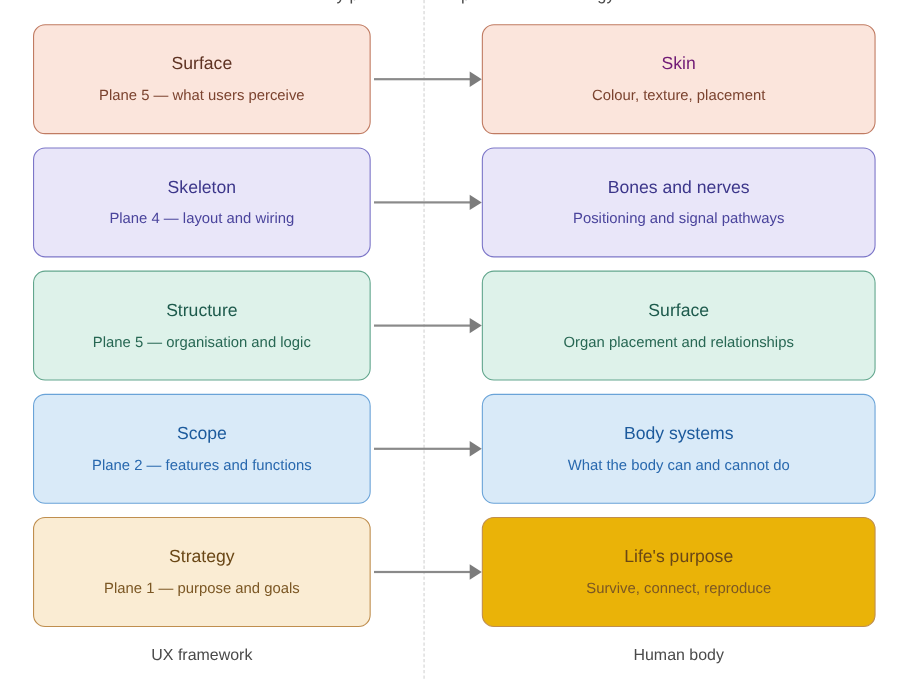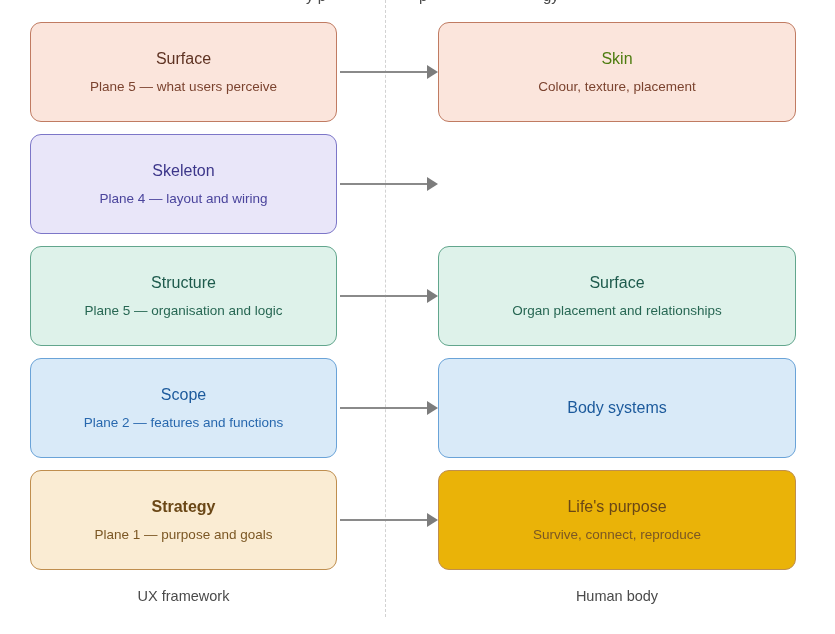--- a/index.html
+++ b/index.html
@@ -109,31 +109,35 @@
 
   <div id="rows-container">
       <div class="row" style="top: 22px;">
     <div class="box left-box" style="background: rgb(251, 229, 220); border-color: rgb(192, 123, 98);">
       <div class="box-title" style="color: rgb(94, 50, 34);">Surface</div>
       <div class="box-subtitle" style="color: rgb(123, 67, 47);">Plane 5 — what users perceive</div>
     </div>
     <div class="arrow-line" style="background: rgb(138, 138, 138);"></div>
     <div class="arrow-head"></div>
     <div class="box right-box" style="background: rgb(251, 229, 220); border-color: rgb(192, 123, 98);">
-      <div class="box-title" style="color: #4d7c0f;">Skin</div>
+      <div class="box-title" style="color: #701a75;">Skin</div>
       <div class="box-subtitle" style="color: rgb(123, 67, 47);">Colour, texture, placement</div>
     </div>
   </div>
       <div class="row" style="top: 134px;">
     <div class="box left-box" style="background: rgb(233, 230, 249); border-color: rgb(124, 118, 200);">
       <div class="box-title" style="color: rgb(60, 54, 138);">Skeleton</div>
       <div class="box-subtitle" style="color: rgb(74, 68, 156);">Plane 4 — layout and wiring</div>
     </div>
     <div class="arrow-line" style="background: rgb(138, 138, 138);"></div>
     <div class="arrow-head"></div>
+    <div class="box right-box" style="background: rgb(233, 230, 249); border-color: rgb(124, 118, 200);">
+      <div class="box-title" style="color: rgb(60, 54, 138);">Bones and nerves</div>
+      <div class="box-subtitle" style="color: rgb(74, 68, 156);">Positioning and signal pathways</div>
+    </div>
   </div>
       <div class="row" style="top: 246px;">
     <div class="box left-box" style="background: rgb(222, 242, 234); border-color: rgb(98, 166, 141);">
       <div class="box-title" style="color: rgb(29, 90, 76);">Structure</div>
       <div class="box-subtitle" style="color: rgb(39, 103, 83);">Plane 5 — organisation and logic</div>
     </div>
     <div class="arrow-line" style="background: rgb(138, 138, 138);"></div>
     <div class="arrow-head"></div>
     <div class="box right-box" style="background: rgb(222, 242, 234); border-color: rgb(98, 166, 141);">
       <div class="box-title" style="color: rgb(29, 90, 76);">Surface</div>
@@ -142,25 +146,26 @@
   </div>
       <div class="row" style="top: 358px;">
     <div class="box left-box" style="background: rgb(217, 234, 248); border-color: rgb(106, 163, 216);">
       <div class="box-title" style="color: rgb(28, 90, 156);">Scope</div>
       <div class="box-subtitle" style="color: rgb(40, 104, 174);">Plane 2 — features and functions</div>
     </div>
     <div class="arrow-line" style="background: rgb(138, 138, 138);"></div>
     <div class="arrow-head"></div>
     <div class="box right-box" style="background: rgb(217, 234, 248); border-color: rgb(106, 163, 216);">
       <div class="box-title" style="color: rgb(28, 90, 156);">Body systems</div>
+      <div class="box-subtitle" style="color: rgb(40, 104, 174);">What the body can and cannot do</div>
     </div>
   </div>
       <div class="row" style="top: 470px;">
     <div class="box left-box" style="background: rgb(250, 236, 211); border-color: rgb(191, 142, 78);">
-      <div class="box-title" style="color: rgb(106, 71, 22); font-weight: bold;">Strategy</div>
+      <div class="box-title" style="color: rgb(106, 71, 22);">Strategy</div>
       <div class="box-subtitle" style="color: rgb(123, 87, 36);">Plane 1 — purpose and goals</div>
     </div>
     <div class="arrow-line" style="background: rgb(138, 138, 138);"></div>
     <div class="arrow-head"></div>
     <div class="box right-box" style="background: #eab308; border-color: rgb(191, 142, 78);">
       <div class="box-title" style="color: rgb(106, 71, 22);">Life's purpose</div>
       <div class="box-subtitle" style="color: rgb(123, 87, 36);">Survive, connect, reproduce</div>
     </div>
   </div>
     </div>

